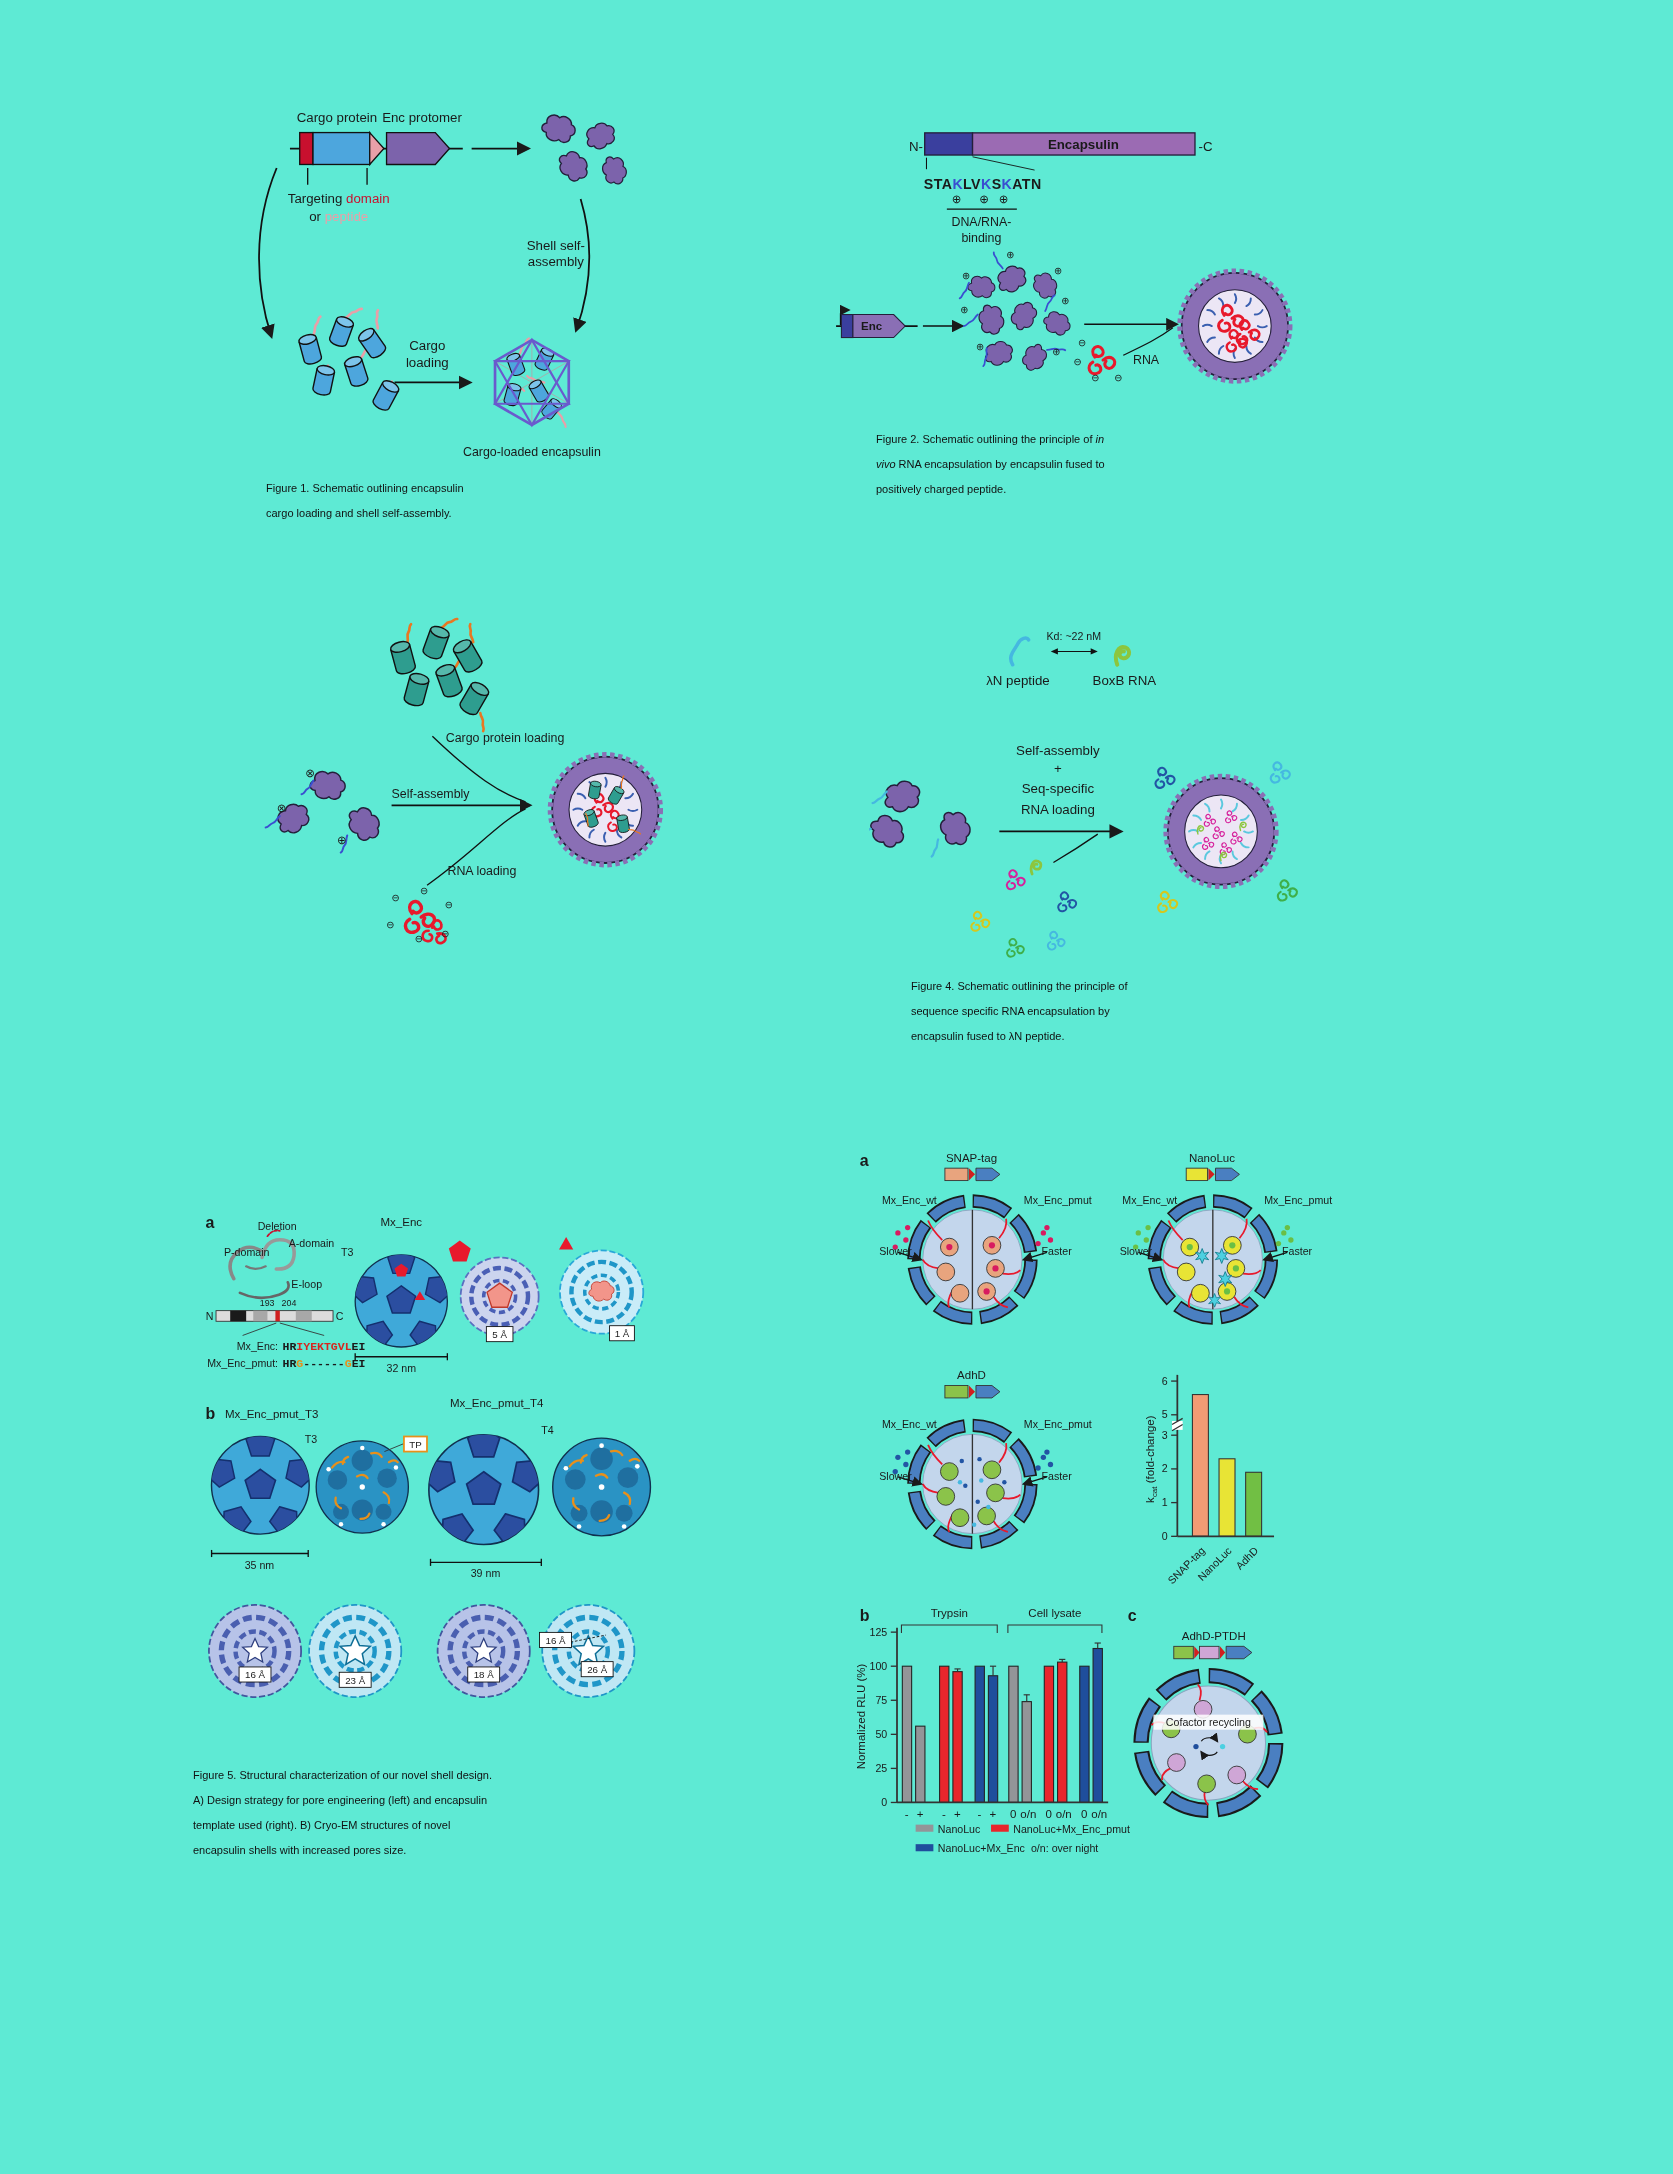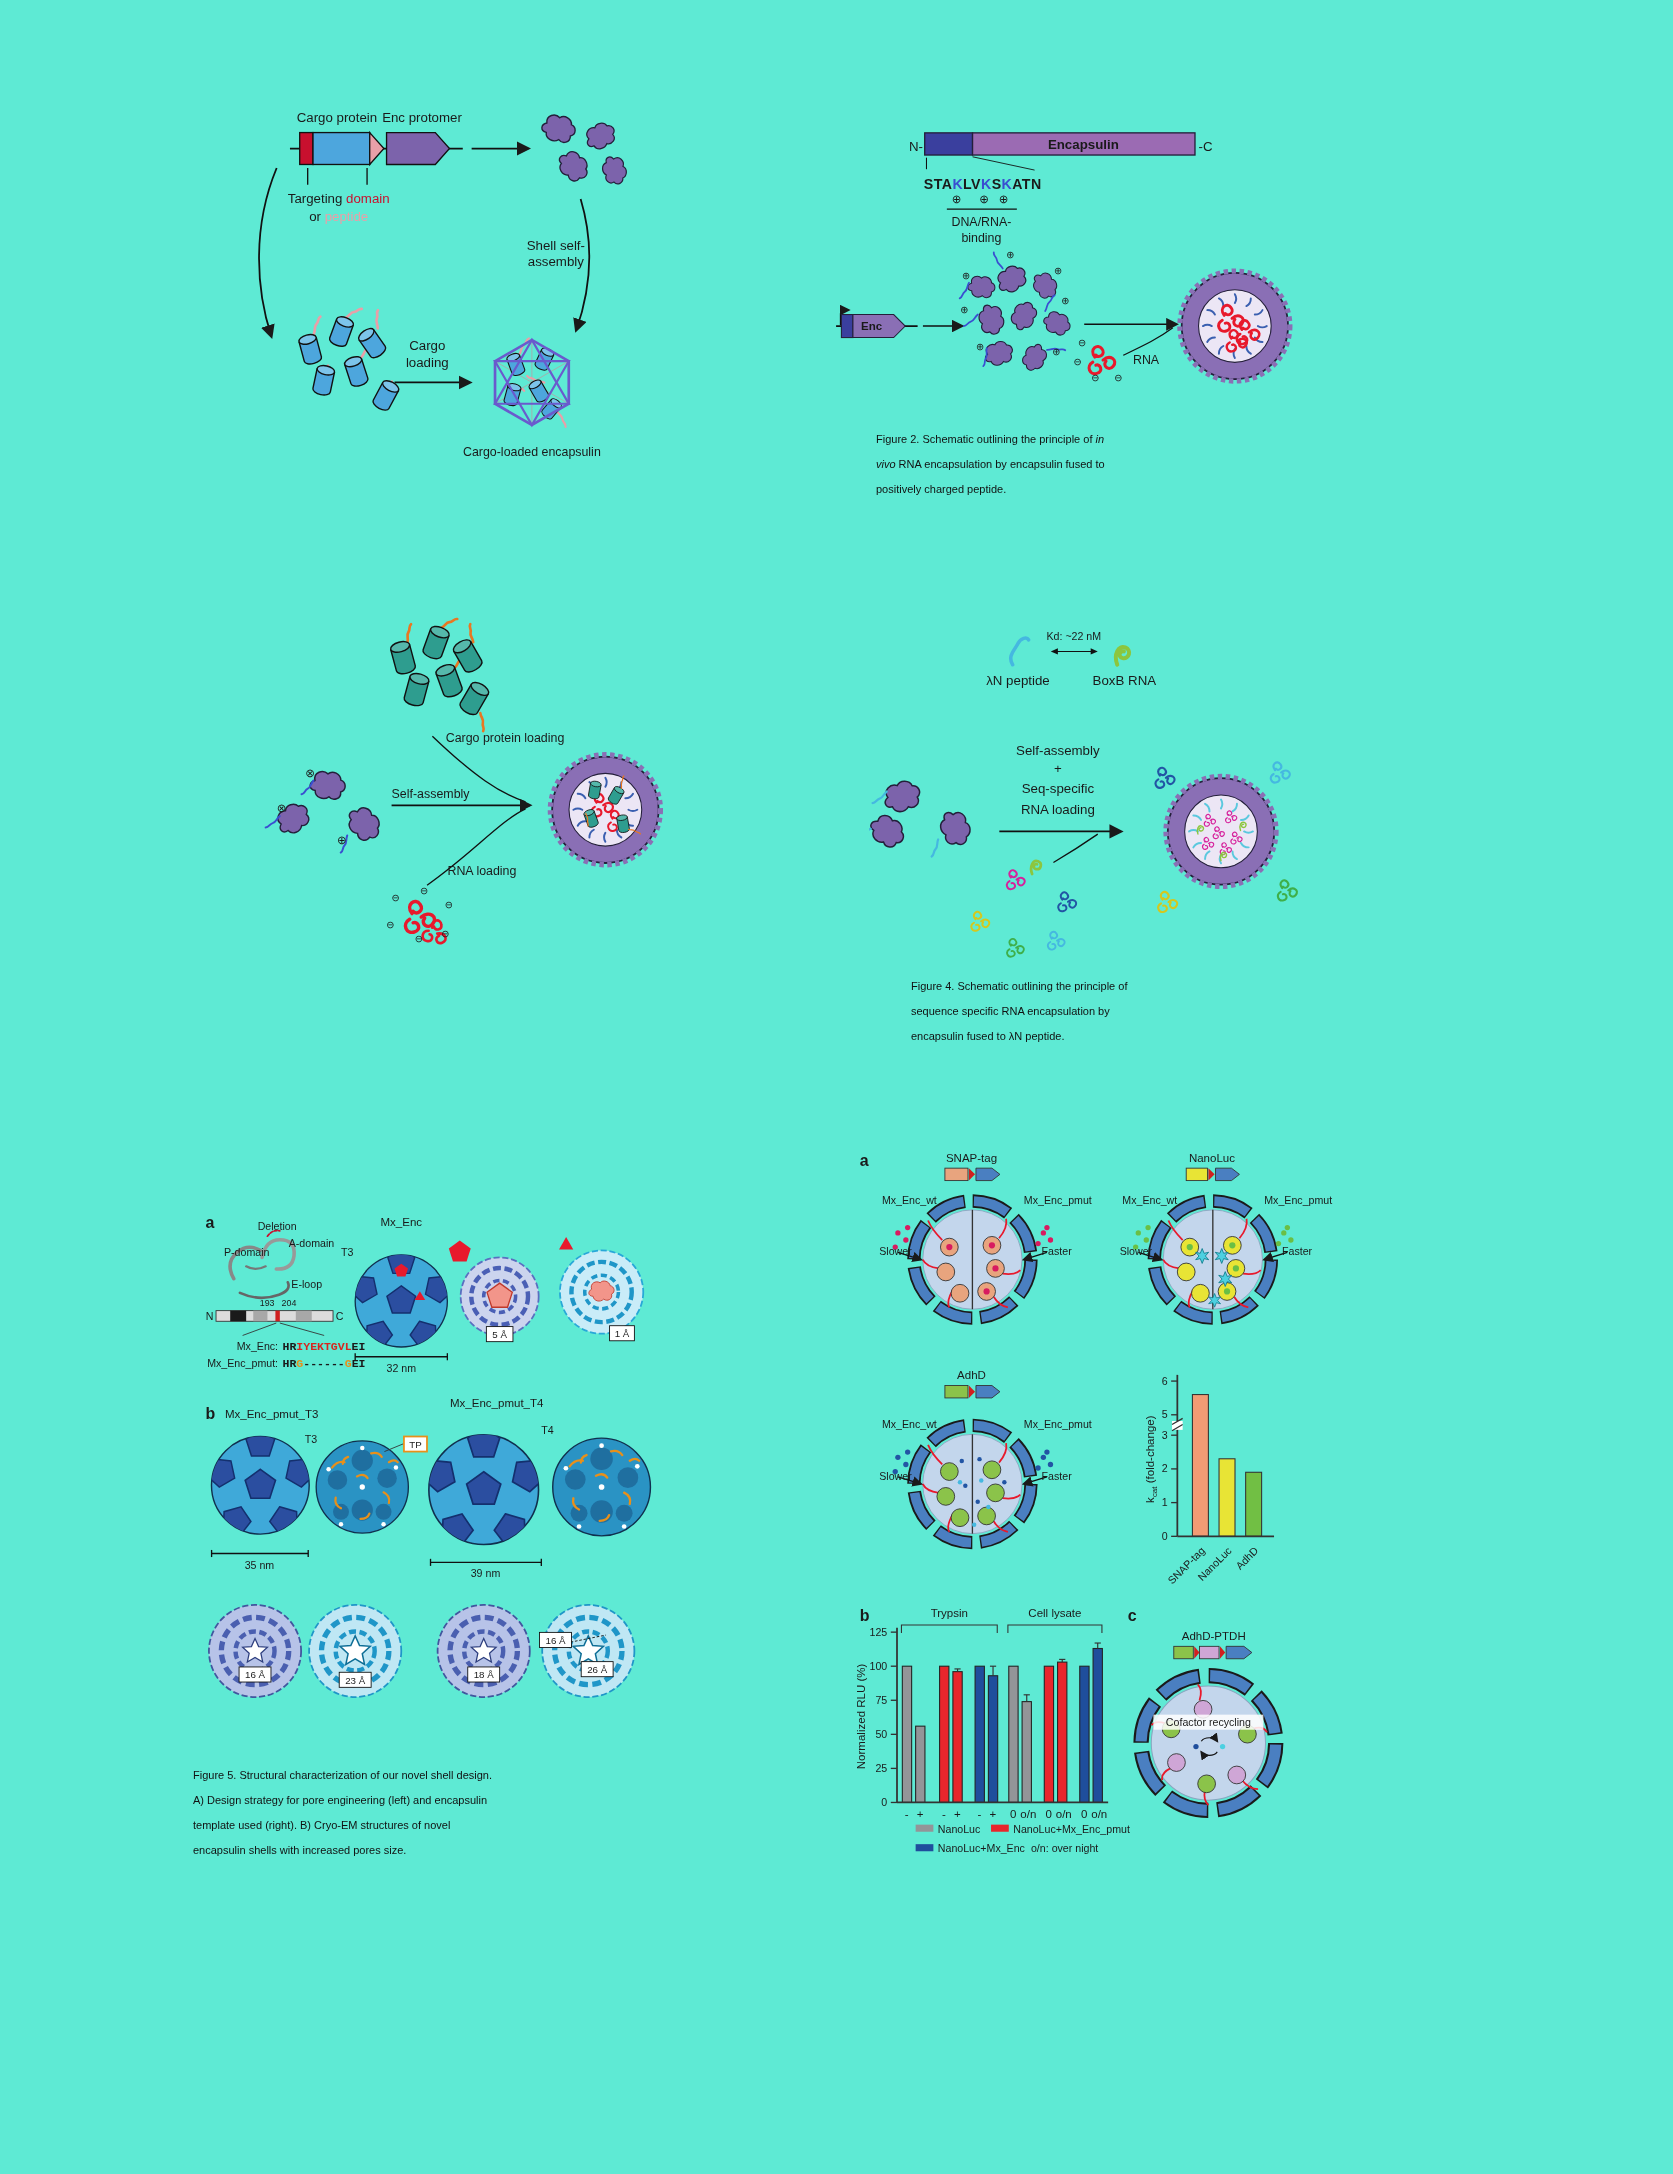--- a/index.html
+++ b/index.html
@@ -195,20 +195,22 @@
       <use href="#cylB" transform="translate(-22,14) rotate(15) scale(0.75)"></use>
       <use href="#cylB" transform="translate(8,10) rotate(-30) scale(0.75)"></use>
       <use href="#cylB" transform="translate(22,30) rotate(40) scale(0.7)"></use>
     </g>
     <polygon points="41.6,-24 0,-48 -41.6,-24 -41.6,24 0,48 41.6,24" fill="none" stroke="#6a5acd" stroke-width="3"></polygon>
     <polygon points="41.6,-24 -41.6,-24 0,48" fill="none" stroke="#6a5acd" stroke-width="2.5"></polygon>
     <polygon points="0,-48 -41.6,24 41.6,24" fill="none" stroke="#6a5acd" stroke-width="2.5"></polygon>
   </g>
   <text class="t14" x="370" y="440" text-anchor="middle">Cargo-loaded encapsulin</text>
 </svg>
+<div class="cap" style="left:266px;top:476px;width:355px">Figure 1. Schematic outlining encapsulin
+cargo loading and shell self-assembly.</div>
 
 <svg class="fig-svg" style="left:829px;top:75px" width="576" height="355" viewBox="0 0 650 400">
   <text class="t15" x="106" y="86" text-anchor="end">N-</text>
   <rect x="108" y="65" width="54" height="25" fill="#3a3f9e" stroke="#241f3a" stroke-width="1.5"></rect>
   <rect x="162" y="65" width="251" height="25" fill="#9b6bb3" stroke="#241f3a" stroke-width="1.5"></rect>
   <text class="t15 b" x="287" y="83" text-anchor="middle">Encapsulin</text>
   <text class="t15" x="417" y="86">-C</text>
   <line x1="110" y1="93" x2="110" y2="106" stroke="#111" stroke-width="1.2"></line>
   <line x1="162" y1="92" x2="232" y2="107" stroke="#111" stroke-width="1"></line>
   <text class="t16 b" x="107" y="128" letter-spacing="0.5"><tspan>STA</tspan><tspan fill="#3a4fd0">K</tspan><tspan>LV</tspan><tspan fill="#3a4fd0">K</tspan><tspan>S</tspan><tspan fill="#3a4fd0">K</tspan><tspan>ATN</tspan></text>

